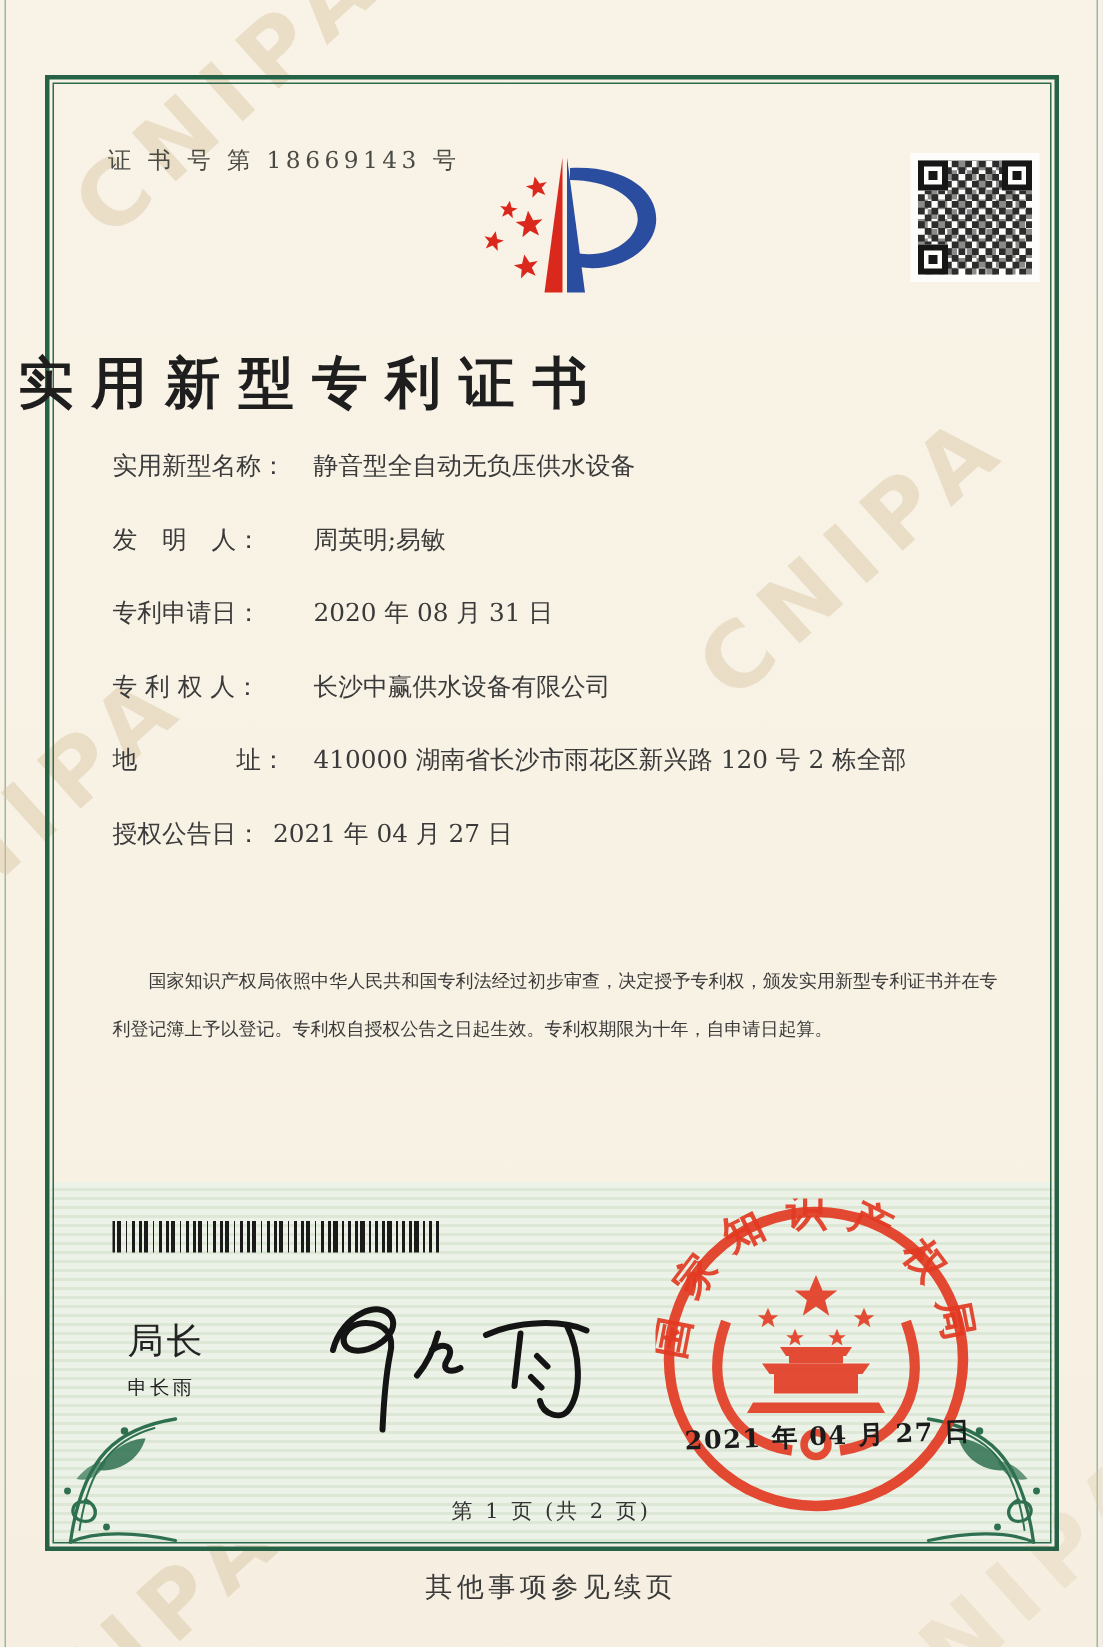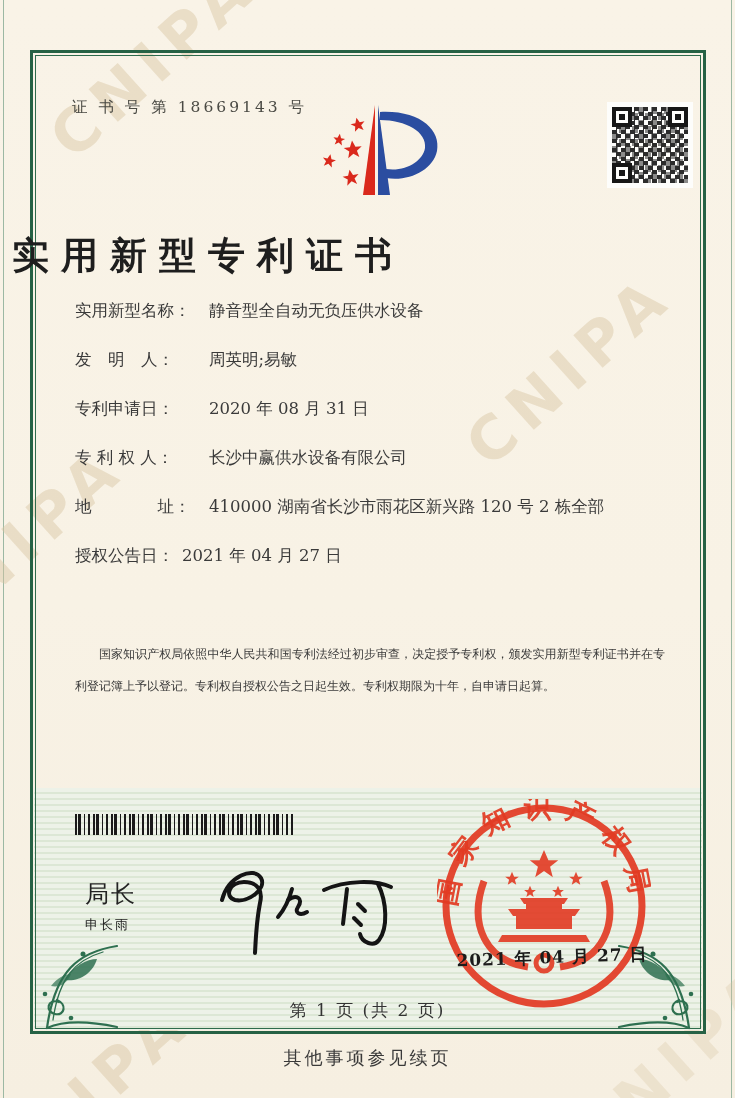--- a/index.html
+++ b/index.html
@@ -65,21 +65,21 @@
       transparent 6px 9px,#1a1a1a 9px 10px,transparent 10px 13px,#1a1a1a 13px 15px,transparent 15px 18px);}
 
   .signer-title{position:absolute;left:85px;top:878px;font-size:24px;color:#232323;letter-spacing:2px;z-index:5;}
   .signer-name{position:absolute;left:85px;top:916px;font-size:13px;color:#232323;letter-spacing:2px;z-index:5;}
   .sig{position:absolute;left:188px;top:856px;z-index:6;}
 
   .seal{position:absolute;left:437px;top:799px;z-index:6;}
   .seal-date{position:absolute;left:452px;top:946px;width:200px;text-align:center;font-size:17px;
     font-weight:bold;color:#1b1b1b;letter-spacing:1px;transform:rotate(-2deg);z-index:7;}
 
-  .page-info{position:absolute;left:0;right:0;top:999px;text-align:center;font-size:17px;letter-spacing:2px;color:#333;z-index:5;}
+  .page-info{position:absolute;left:0;right:0;top:999px;text-align:center;font-size:14px;letter-spacing:2px;color:#333;z-index:5;}
   .footer-note{position:absolute;left:0;right:0;top:1046px;text-align:center;font-size:18px;letter-spacing:3px;color:#3a3a3a;z-index:5;}
 </style>
 </head>
 <body>
 
 <div class="page">
 
   <div class="edge left"></div>
   <div class="edge right"></div>
 

